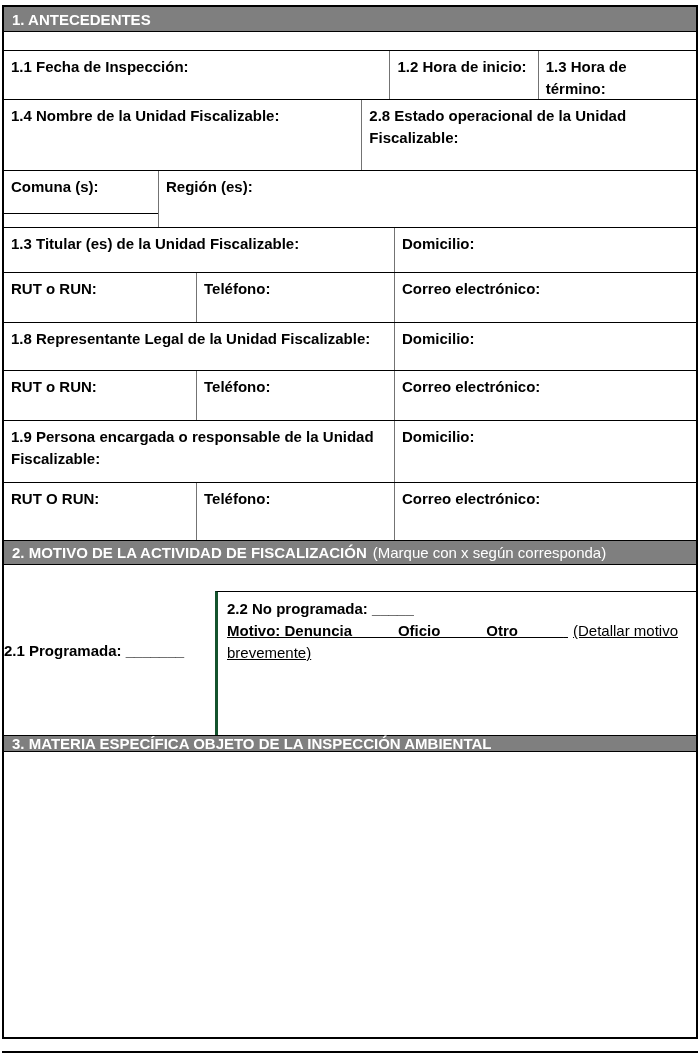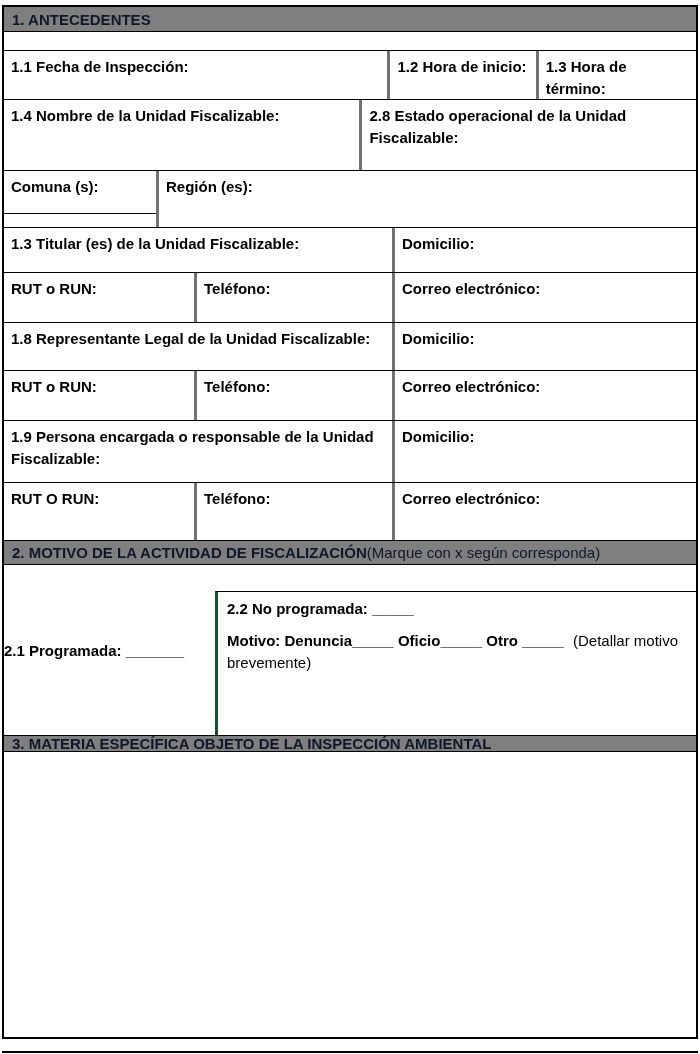--- a/index.html
+++ b/index.html
@@ -9,30 +9,30 @@
     font-family:"Liberation Sans", sans-serif;
     color:#000000; font-size:15px;
   }
   .form {
     position:absolute; left:2px; top:5px; width:696px;
     border:2px solid #000000; background:#ffffff;
   }
   .row { display:flex; width:100%; }
   .bt  { border-top:1px solid #000000; }
   .bar {
-    background:#7f7f7f; color:#0f172a; font-weight:bold;
+    background:#7f7f7f; color:#ffffff; font-weight:bold;
     display:flex; align-items:center; padding:0 8px;
   }
-  .bar .normal { font-weight:normal; }
+  .bar .normal { font-weight:normal; margin-left:6px; }
   .h24{height:24px}.h19{height:19px}.h49{height:49px}.h71{height:71px}
   .h57{height:57px}.h45{height:45px}.h50{height:50px}.h48{height:48px}
   .h62{height:62px}.h58{height:58px}.h171{height:171px}.h26{height:16px}.h286{height:286px}
   .cell {
     font-weight:bold; padding:5px 7px; line-height:22px;
-    border-right:3px solid #737373; overflow:hidden;
+    border-right:1px solid #737373; overflow:hidden;
   }
   .cell.last { border-right:none; }
   .c391{width:391px}.c150{width:150px}.c155{width:155px}
   .c193{width:193px}.c198{width:198px}
   .grow{flex:1 1 auto}
   .cell-comuna{ position:relative; }
   .cell-comuna::after{
     content:""; position:absolute; left:0; right:0; bottom:13px;
     border-bottom:1px solid #000000;
   }
@@ -41,21 +41,21 @@
   .s2-left {
     width:211px; display:flex; align-items:center;
     font-weight:bold; 
   }
   .s2-box {
     position:absolute; left:211px; top:26px; right:0; bottom:0;
     border-left:3px solid #14532d; border-top:1px solid #000000;
     padding:6px 9px; line-height:22px;
   }
   .s2-box .line1 { font-weight:bold; }
-  .s2-box .motivo { margin-top:10px; font-weight:bold; }
+  .s2-box .motivo { font-weight:bold;text-decoration:underline; }
   .s2-box .motivo .normal { font-weight:normal; margin-left:5px; }
   .empty-area { width:100%; }
   .bottom-line {
     position:absolute; left:2px; top:1051px; width:696px;
     border-top:2px solid #000000;
   }
 </style>
 </head>
 <body>
 

